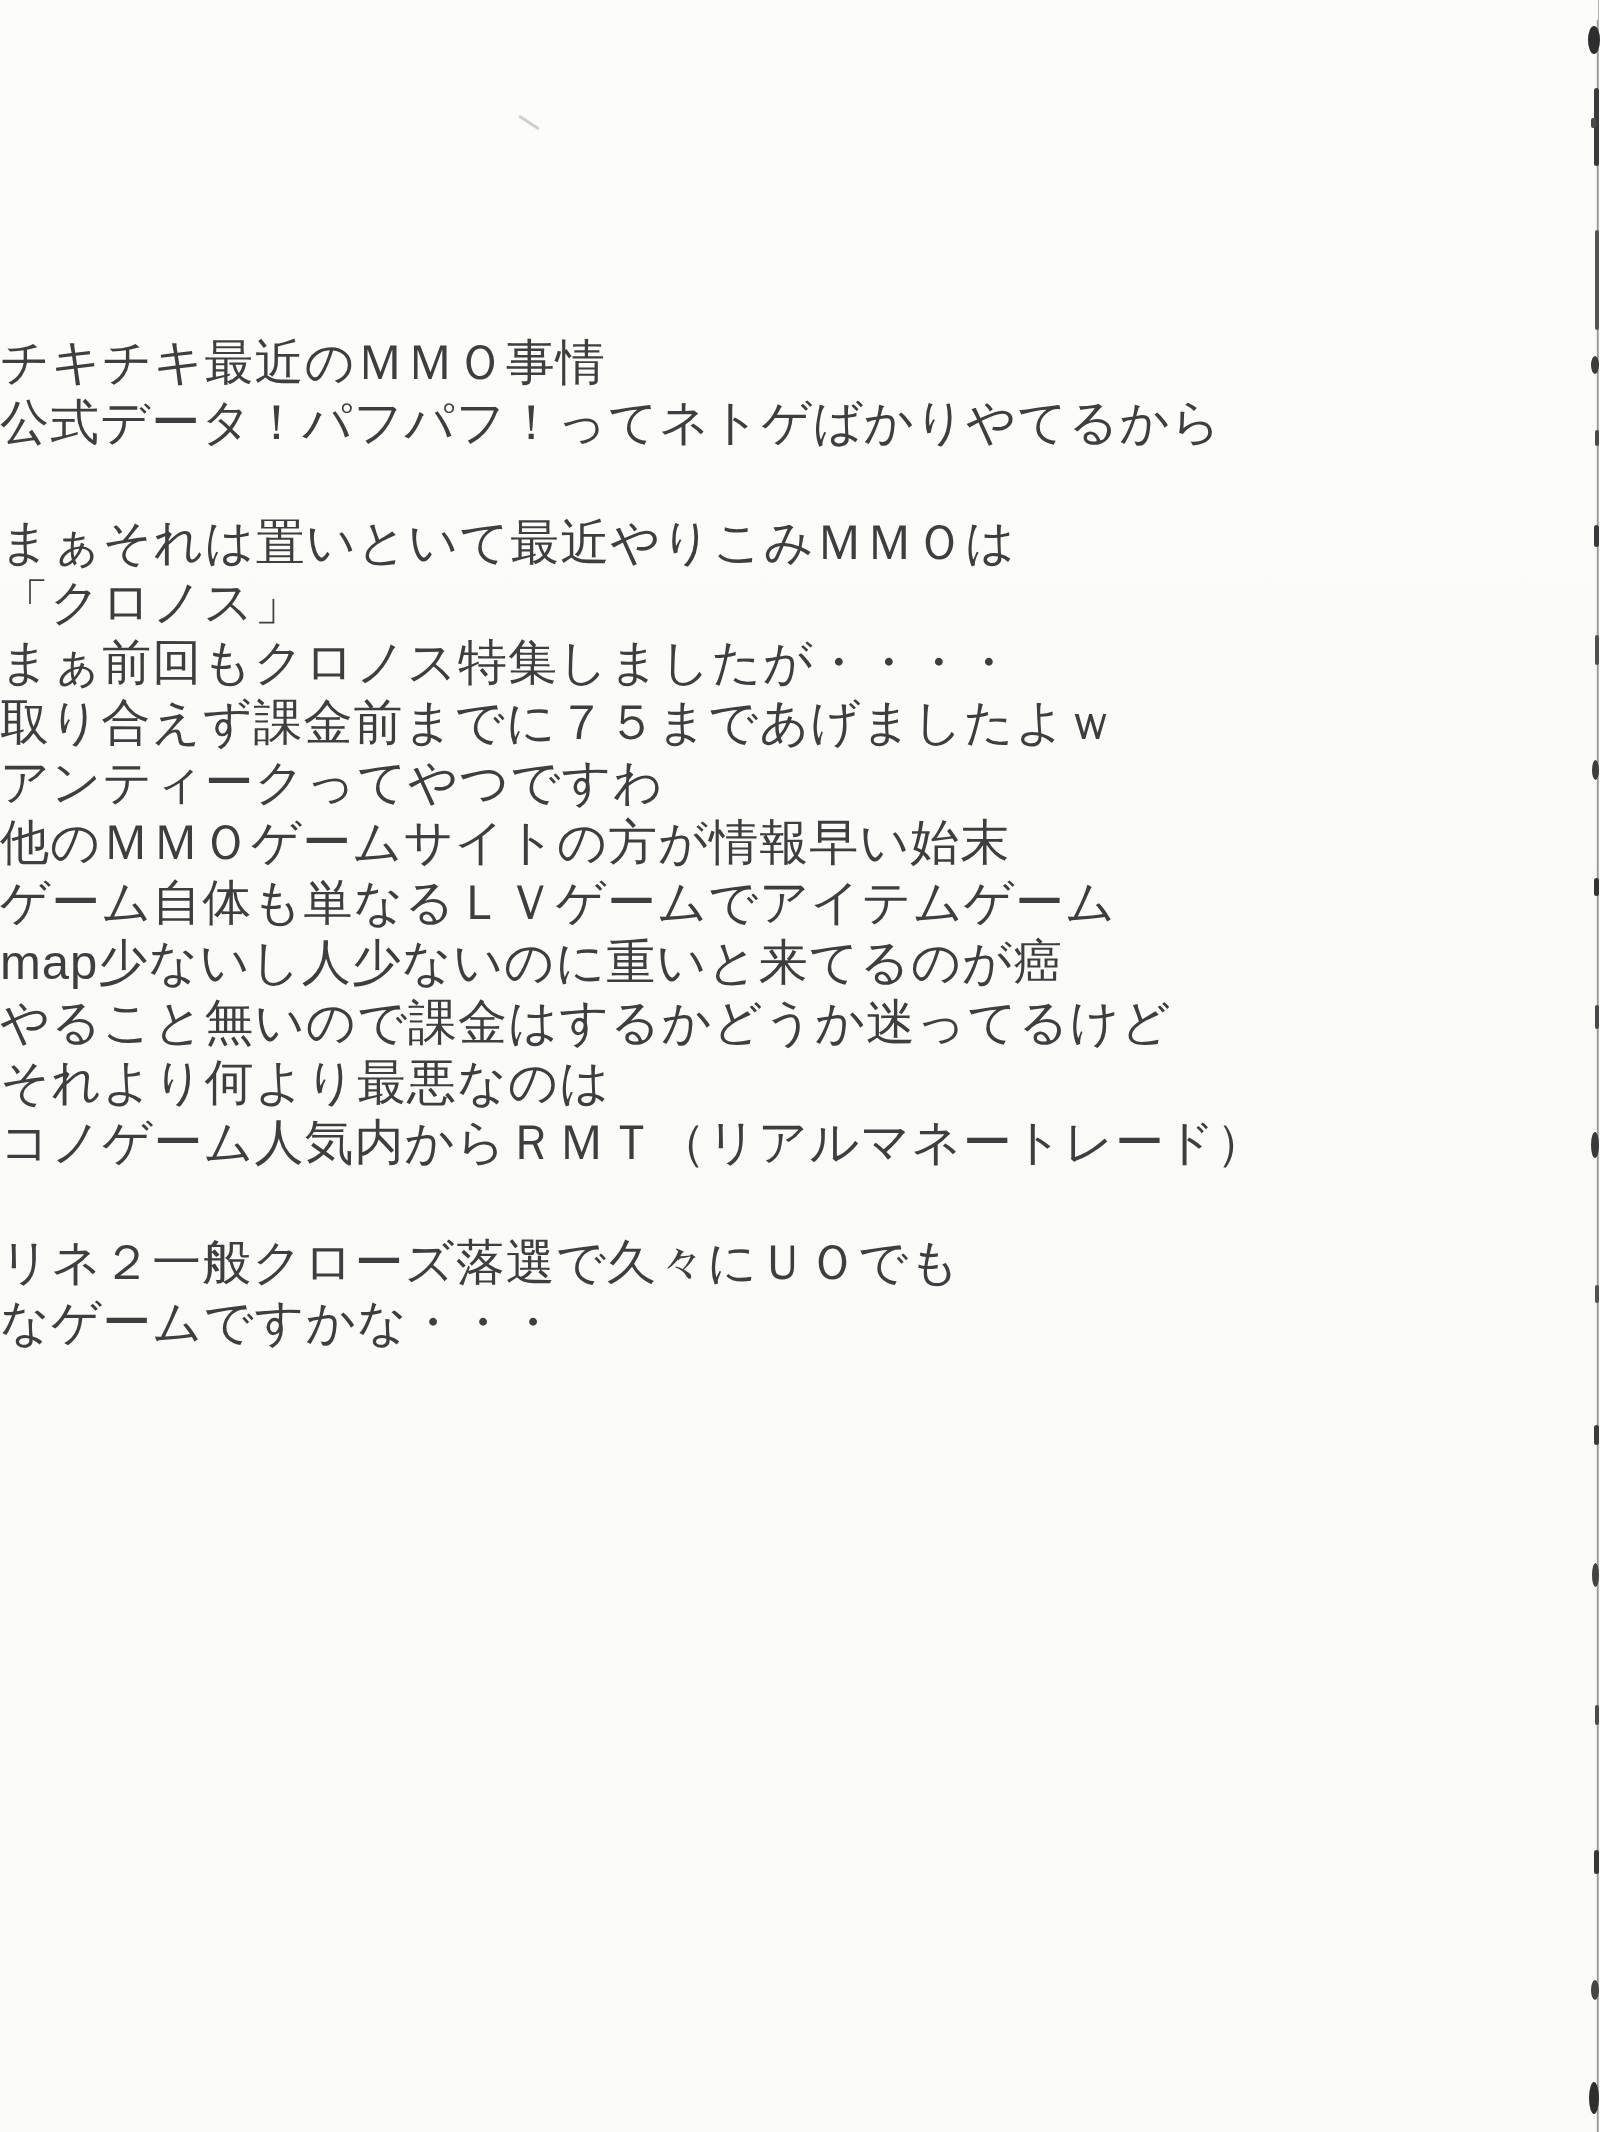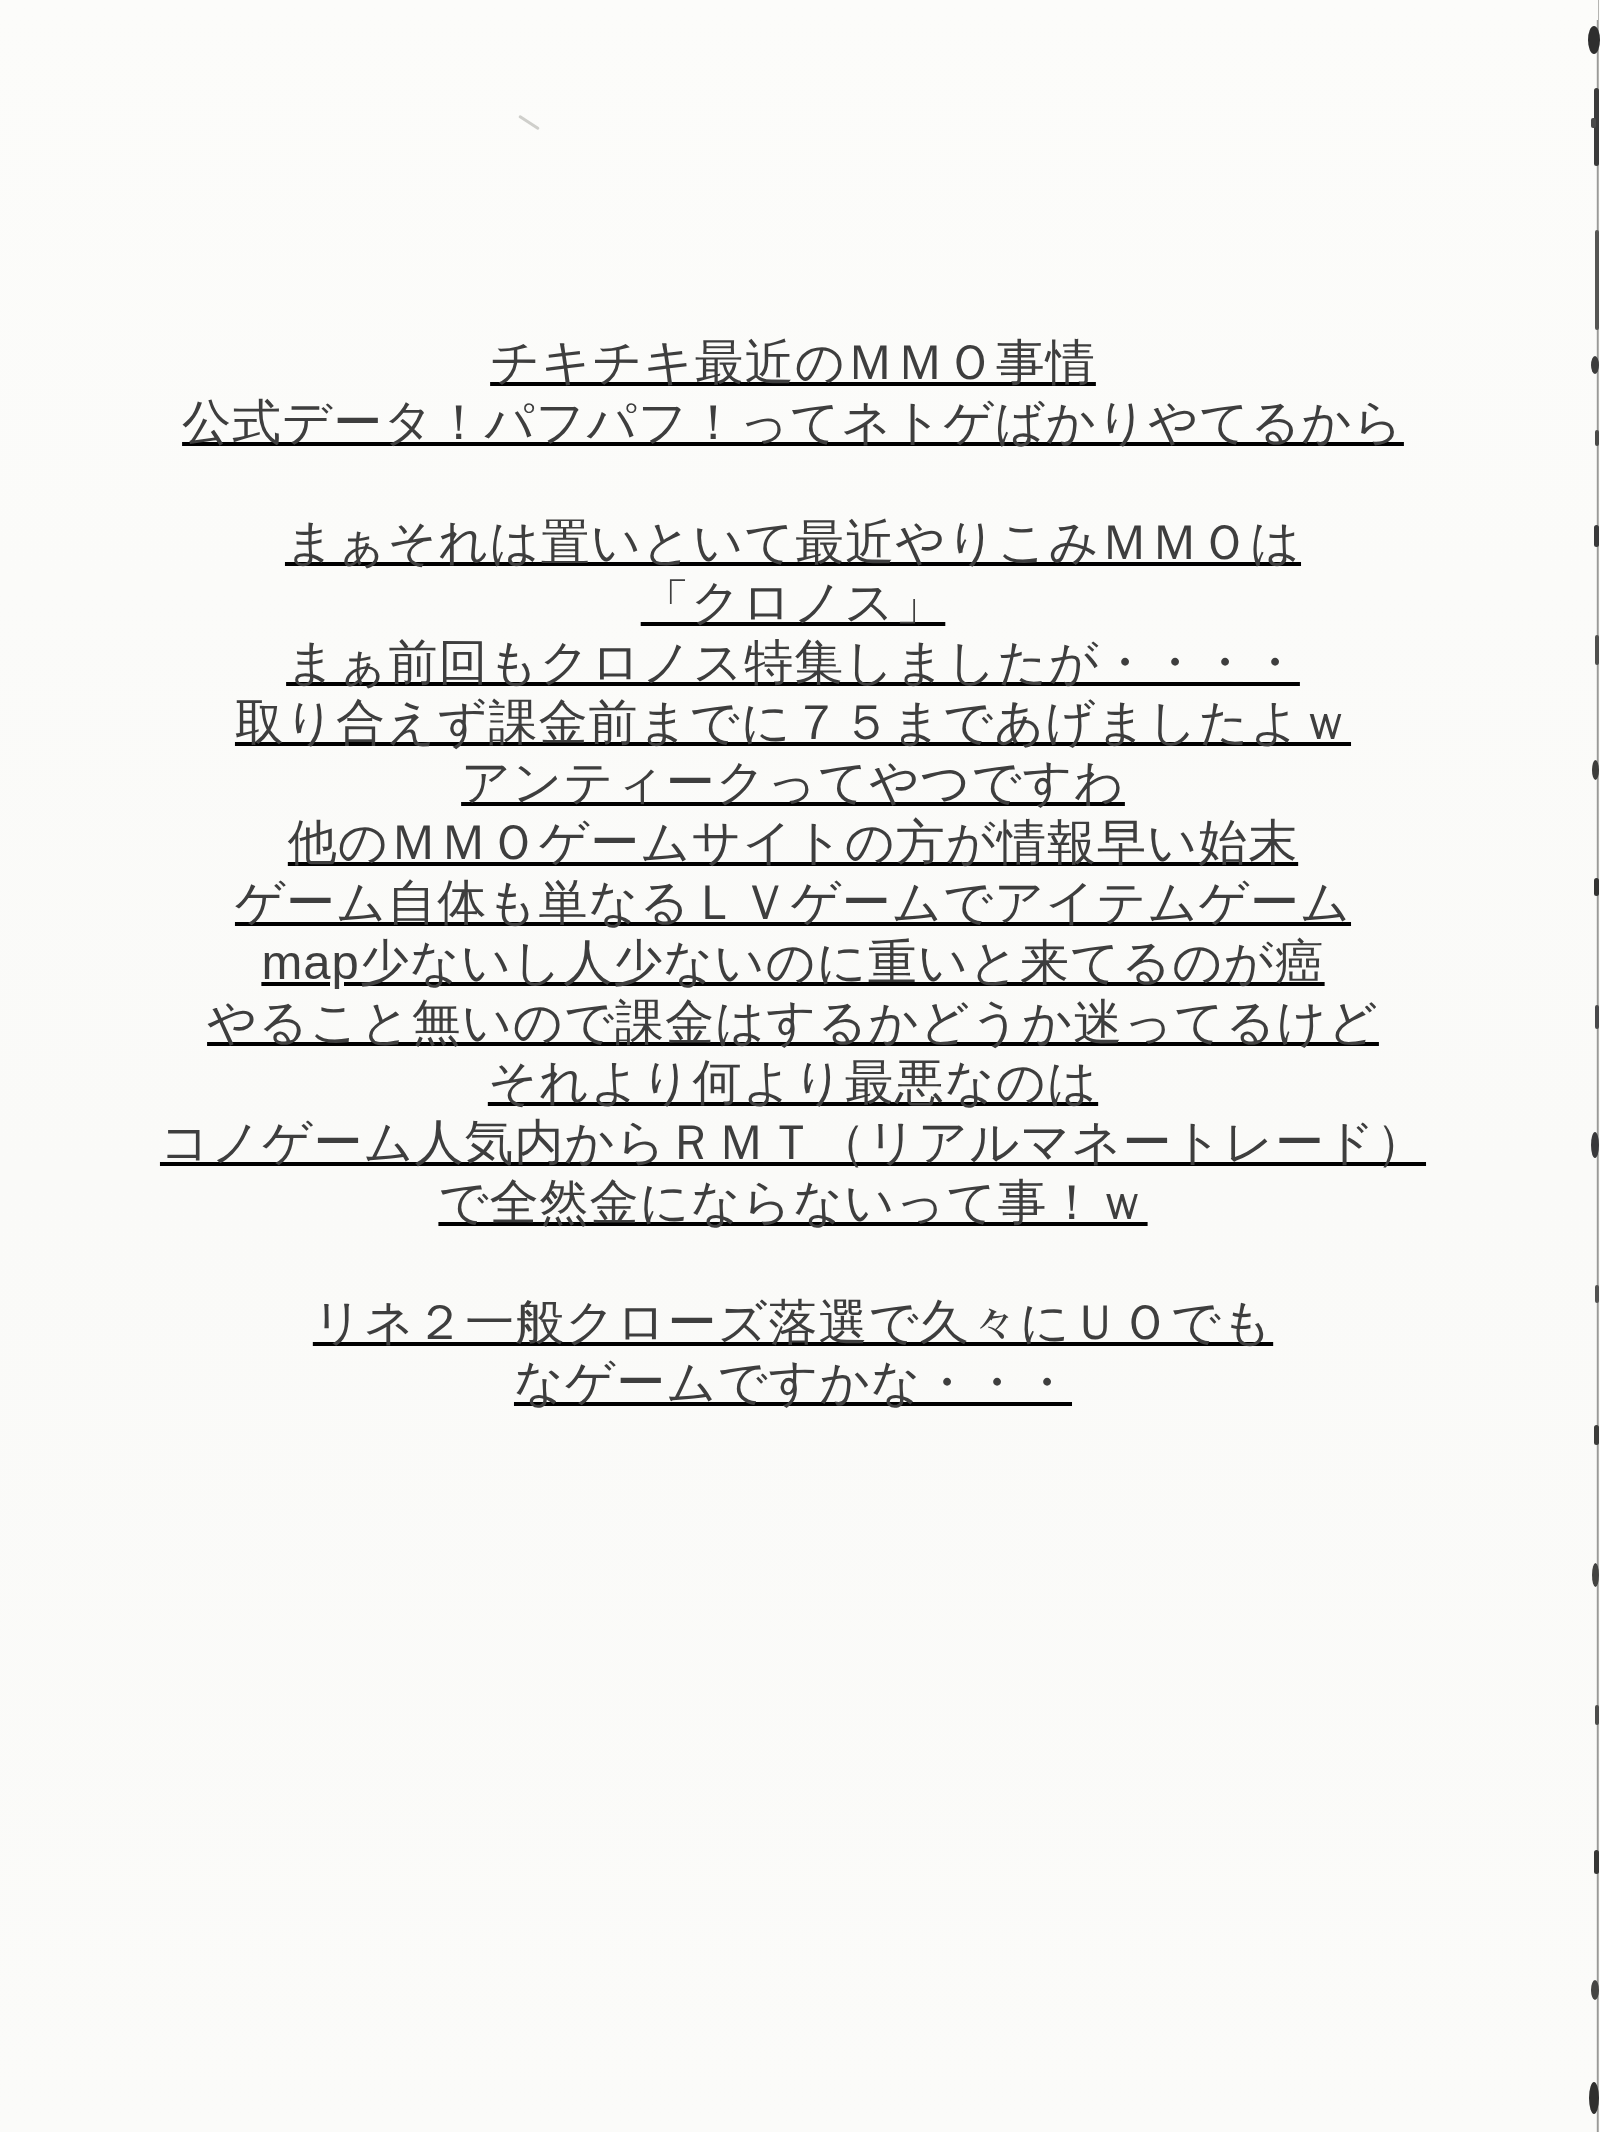--- a/index.html
+++ b/index.html
@@ -17,22 +17,20 @@
   .page {
     position: absolute;
     inset: 0;
     background: linear-gradient(180deg, #fcfcfa 0%, #fafaf8 55%, #fbfbf9 100%);
   }
   .text-block {
     position: absolute;
     top: 332px;
     left: 0;
     width: 1586px;
-    text-align: center;
-    text-decoration: underline;
   }
   .line {
     min-height: 60px;
     line-height: 60px;
     font-size: 49px;
     font-weight: 500;
     color: #3e3e3e;
     letter-spacing: 1px;
     white-space: nowrap;
     -webkit-font-smoothing: antialiased;
@@ -70,21 +68,20 @@
     <div class="line">「クロノス」</div>
     <div class="line">まぁ前回もクロノス特集しましたが・・・・</div>
     <div class="line">取り合えず課金前までに７５まであげましたよｗ</div>
     <div class="line">アンティークってやつですわ</div>
     <div class="line">他のＭＭＯゲームサイトの方が情報早い始末</div>
     <div class="line">ゲーム自体も単なるＬＶゲームでアイテムゲーム</div>
     <div class="line">map少ないし人少ないのに重いと来てるのが癌</div>
     <div class="line">やること無いので課金はするかどうか迷ってるけど</div>
     <div class="line">それより何より最悪なのは</div>
     <div class="line">コノゲーム人気内からＲＭＴ（リアルマネートレード）</div>
-    <div class="line">で全然金にならないって事！ｗ</div>
     <div class="line"></div>
     <div class="line">リネ２一般クローズ落選で久々にＵＯでも</div>
     <div class="line">なゲームですかな・・・</div>
   </div>
 
   <svg class="edge-strip" viewBox="0 0 18 2132" preserveAspectRatio="none" xmlns="http://www.w3.org/2000/svg">
 
     <line x1="15.5" y1="20" x2="15.5" y2="2132" stroke="#9a9a98" stroke-width="1.4"></line>
     <line x1="16.5" y1="0" x2="16.5" y2="2132" stroke="#b5b5b2" stroke-width="1"></line>
 

